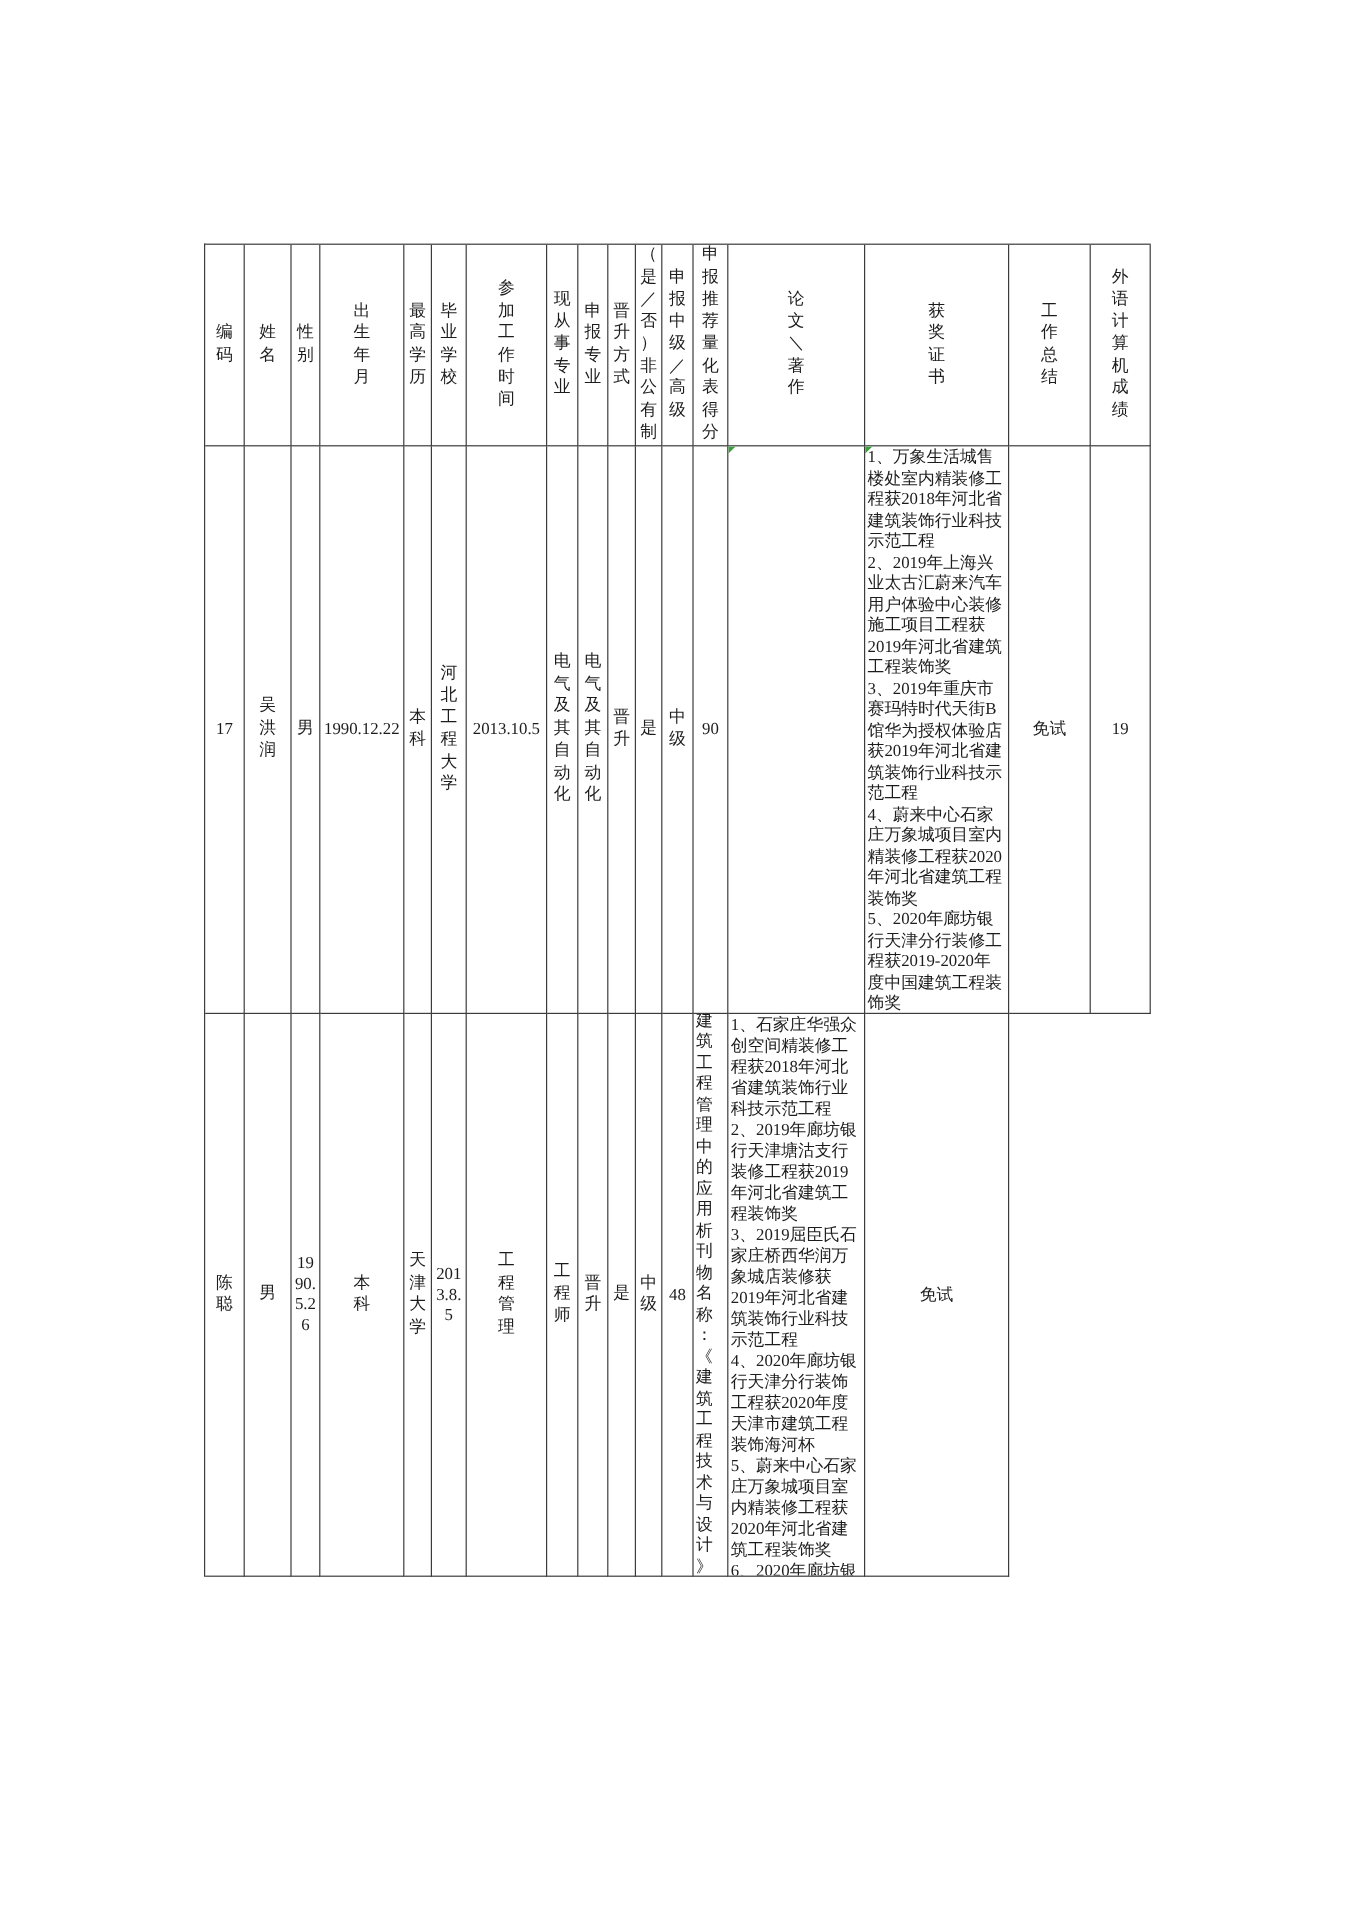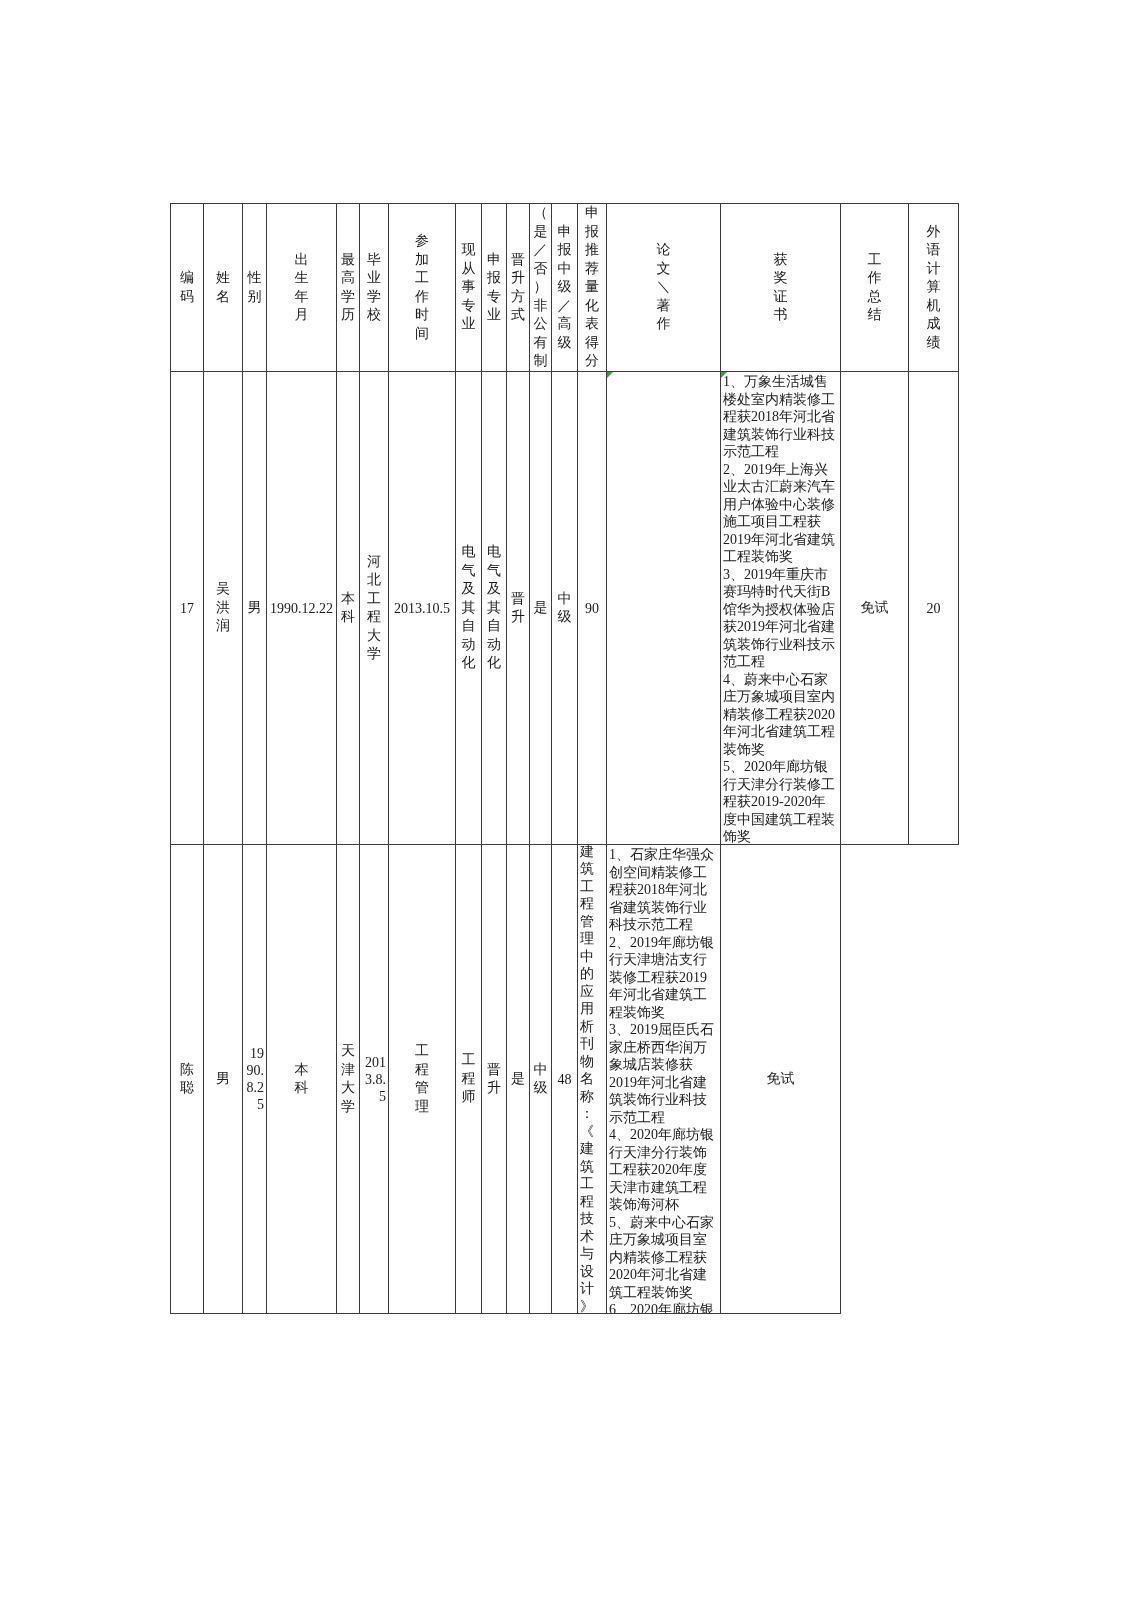--- a/index.html
+++ b/index.html
@@ -19,21 +19,21 @@
   }
   .c{
     border-right:1px solid #3c3c3c;
     border-bottom:1px solid #3c3c3c;
     display:flex;align-items:center;justify-content:center;
     font-size:14px;
     position:relative;
     box-sizing:border-box;
     overflow:hidden;
   }
-  .num{word-break:break-all;text-align:right;padding:0 2px;line-height:17px;}
+  .num{word-break:break-all;text-align:center;padding:0 2px;line-height:17px;}
   
   .vert{text-align:center;}
   .vert .vc{display:block;height:18.5px;line-height:18.5px;text-align:center;}
   
   .lt{justify-content:flex-end;align-items:center;padding:1px 2px;}
   .lt .txt{
     font-size:14px;line-height:17.5px;
     white-space:pre-wrap;overflow-wrap:break-word;word-break:break-word;
     text-align:left;width:100%;
   }
@@ -291,35 +291,35 @@
 3、2019年重庆市赛玛特时代天街B馆华为授权体验店获2019年河北省建筑装饰行业科技示范工程
 4、蔚来中心石家庄万象城项目室内精装修工程获2020年河北省建筑工程装饰奖
 5、2020年廊坊银行天津分行装修工程获2019-2020年度中国建筑工程装饰奖
 6、2021年大成国</span>
     </div>
   <div class="c">
       <span>免试</span>
     </div>
 
   <div class="c num">
-      <span>20</span>
+      <span>19</span>
     </div>
   <div class="c">
       <span class="vert">
         <span class="vc">陈</span>
         <span class="vc">聪</span>
       </span>
     </div>
   <div class="c">
       <span class="vert">
         <span class="vc">男</span>
       </span>
     </div>
   <div class="c num">
-      <span>1990.8.25</span>
+      <span>1990.5.26</span>
     </div>
   <div class="c">
       <span class="vert">
         <span class="vc">本</span>
         <span class="vc">科</span>
       </span>
     </div>
   <div class="c">
       <span class="vert">
         <span class="vc">天</span>

